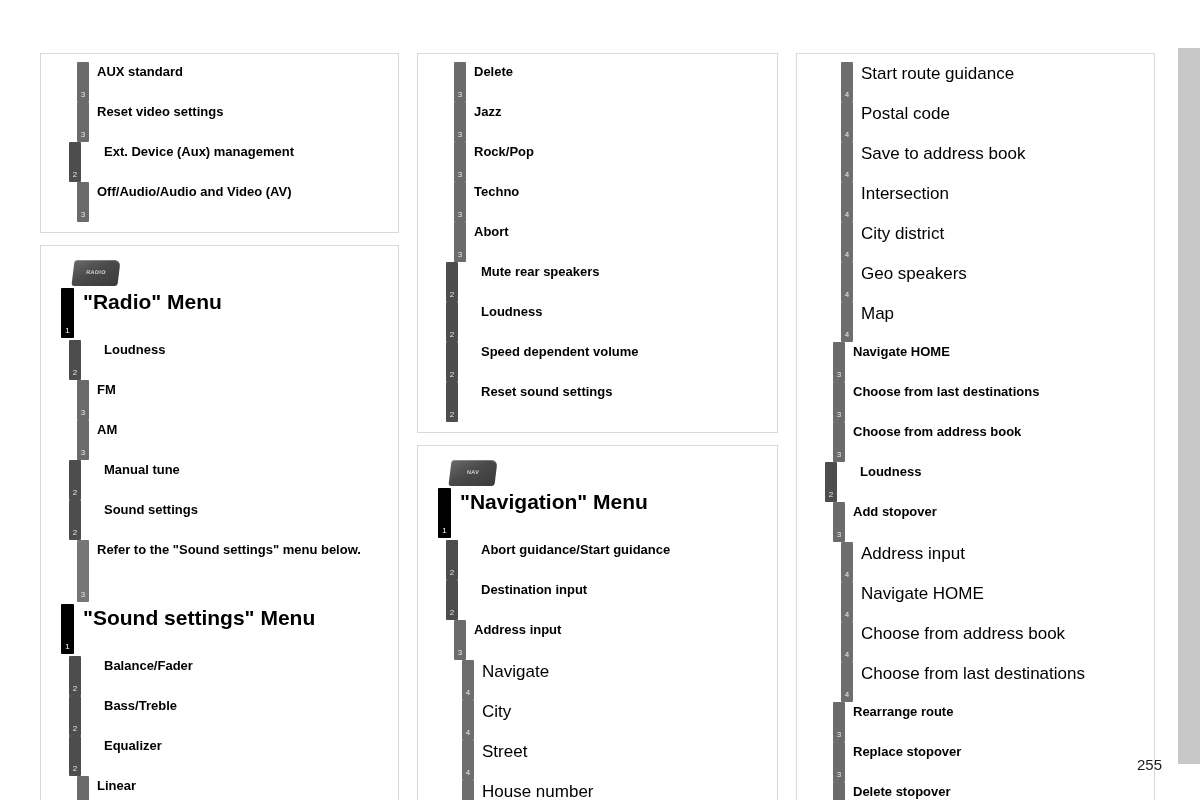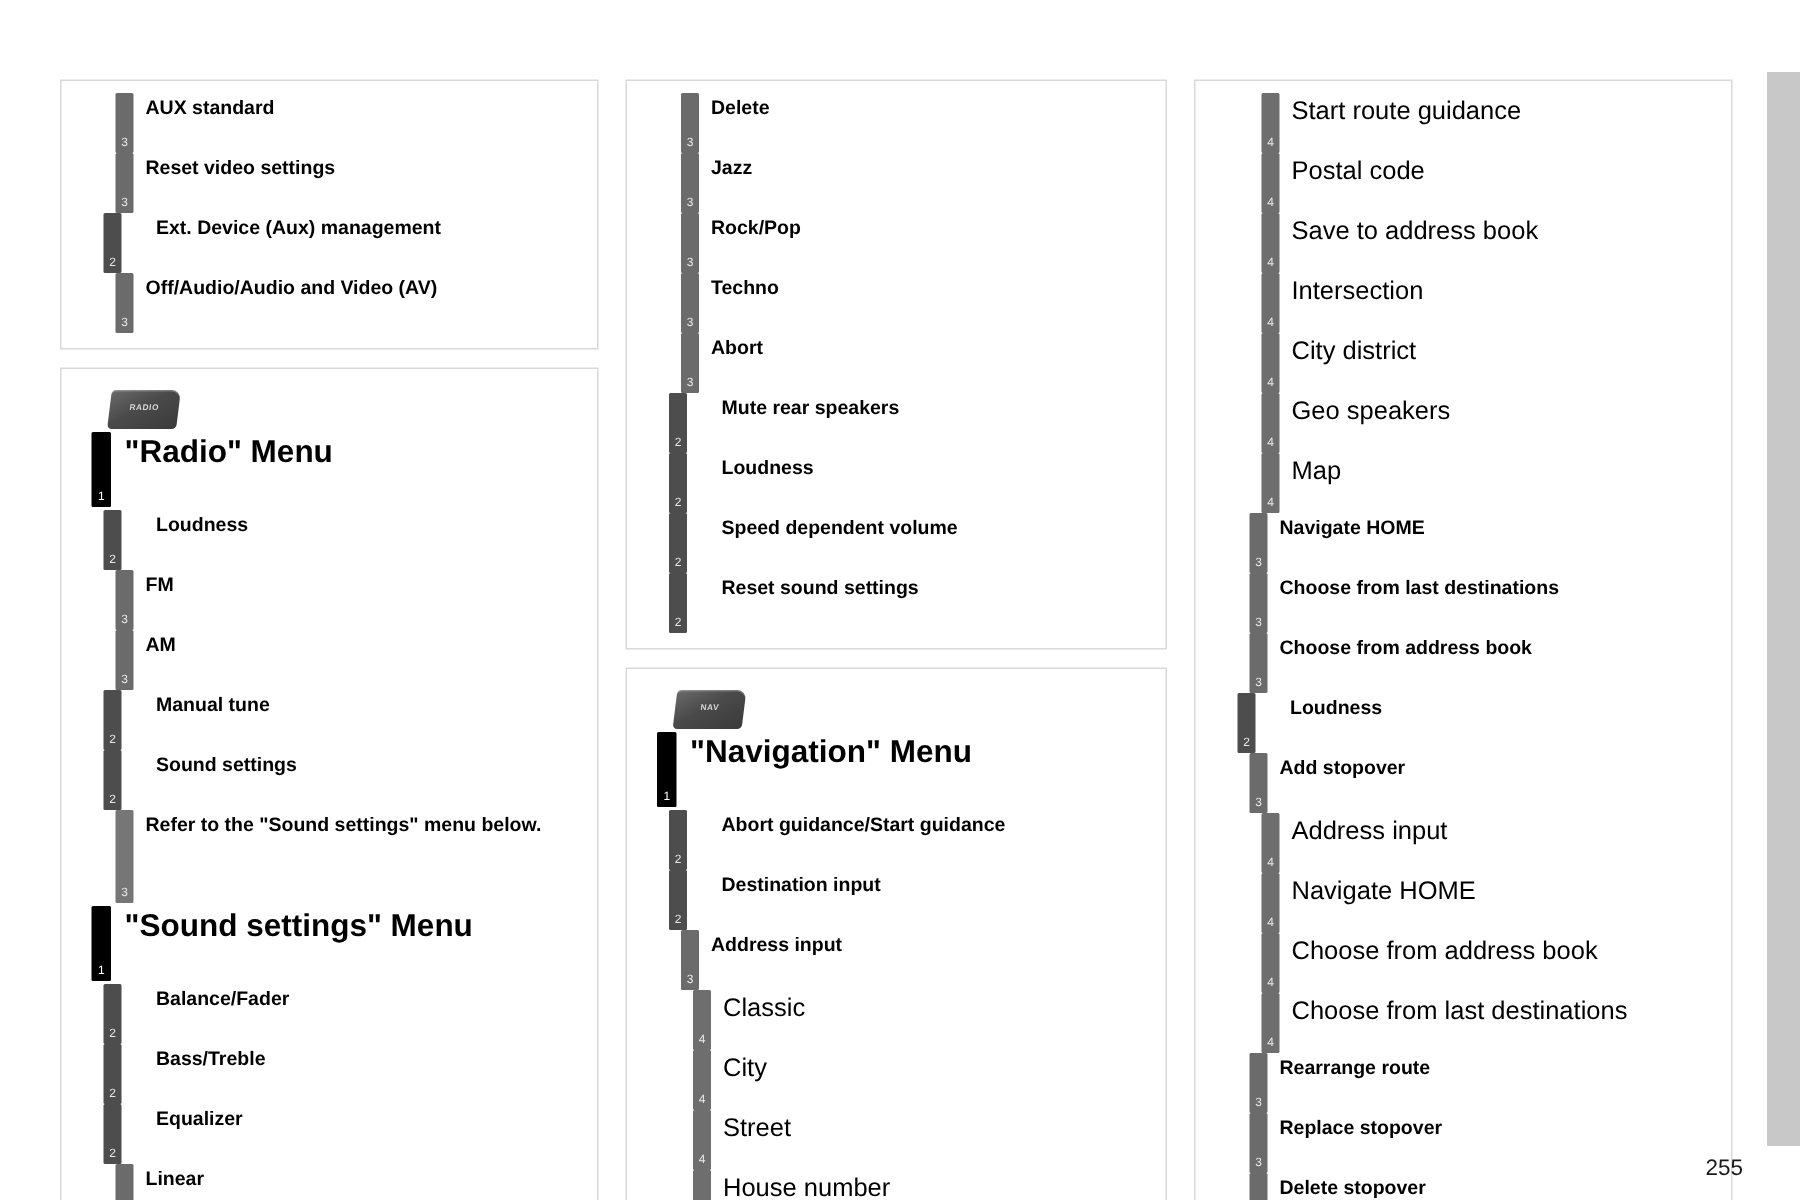--- a/index.html
+++ b/index.html
@@ -144,21 +144,21 @@
   .lv3n .label { font-size: 13px; font-weight: bold; padding-top: 2px; }
 
   
   .lv4 { margin-left: 34px; }
   .lv4 .bar { background: #6e6e6e; height: 40px; }
   .lv4 .label { font-size: 17px; font-weight: normal; padding-top: 2px; }
 
   .page-num {
     position: absolute;
     right: 38px;
-    bottom: 13px;
+    bottom: 27px;
     font-size: 15px;
     color: #1a1a1a;
     font-family: "Liberation Sans", sans-serif;
   }
 </style>
 </head>
 <body>
 
 <div id="page">
 
@@ -352,21 +352,21 @@
           <div class="row lv3">
             <div class="bar">
               <span class="num">3</span>
             </div>
             <div class="label">Address input</div>
           </div>
           <div class="row lv4">
             <div class="bar">
               <span class="num">4</span>
             </div>
-            <div class="label">Classic</div>
+            <div class="label">Navigate</div>
           </div>
           <div class="row lv4">
             <div class="bar">
               <span class="num">4</span>
             </div>
             <div class="label">City</div>
           </div>
           <div class="row lv4">
             <div class="bar">
               <span class="num">4</span>

